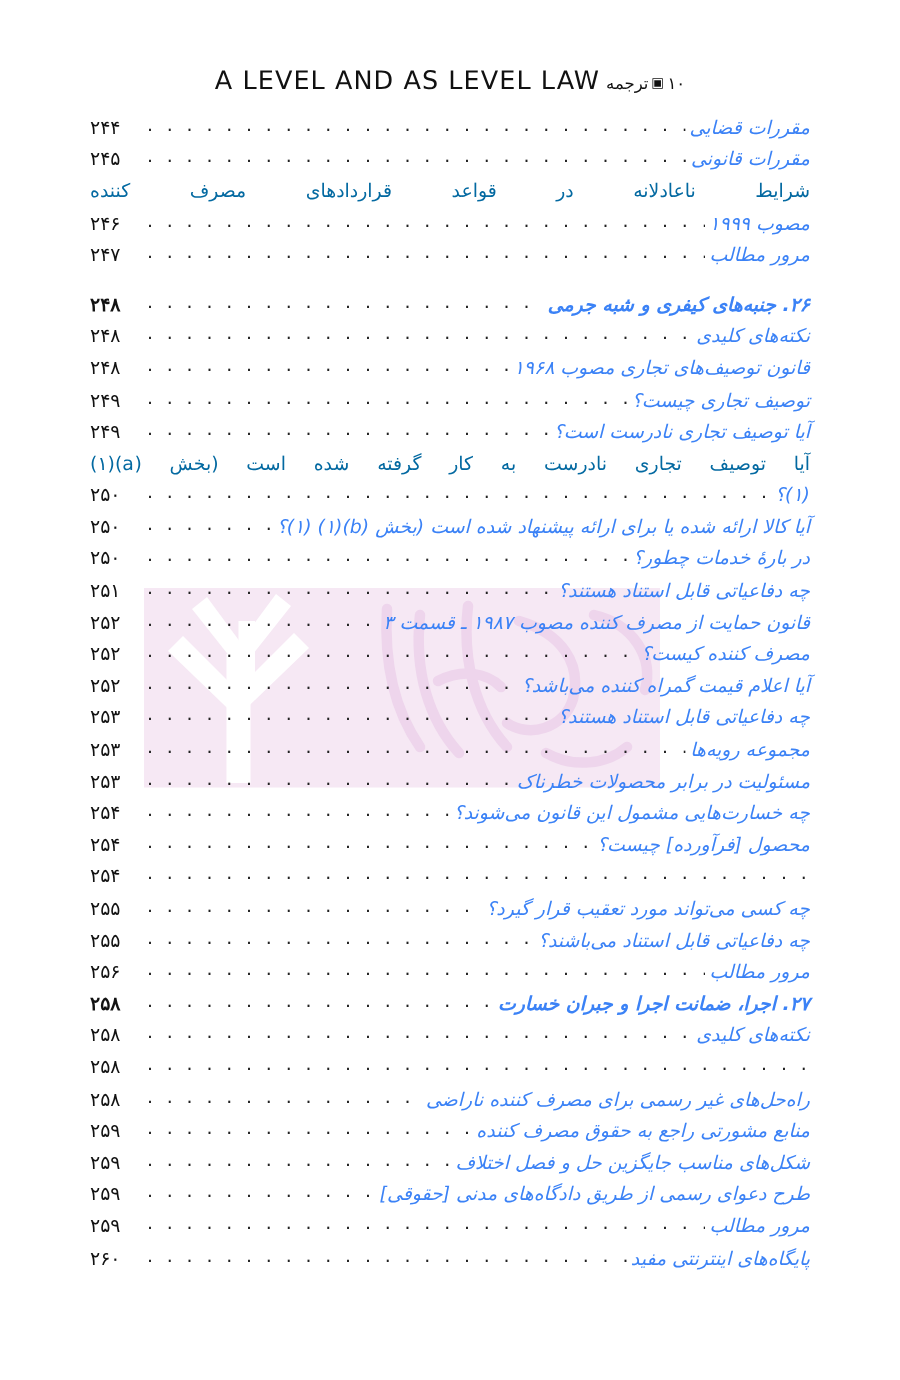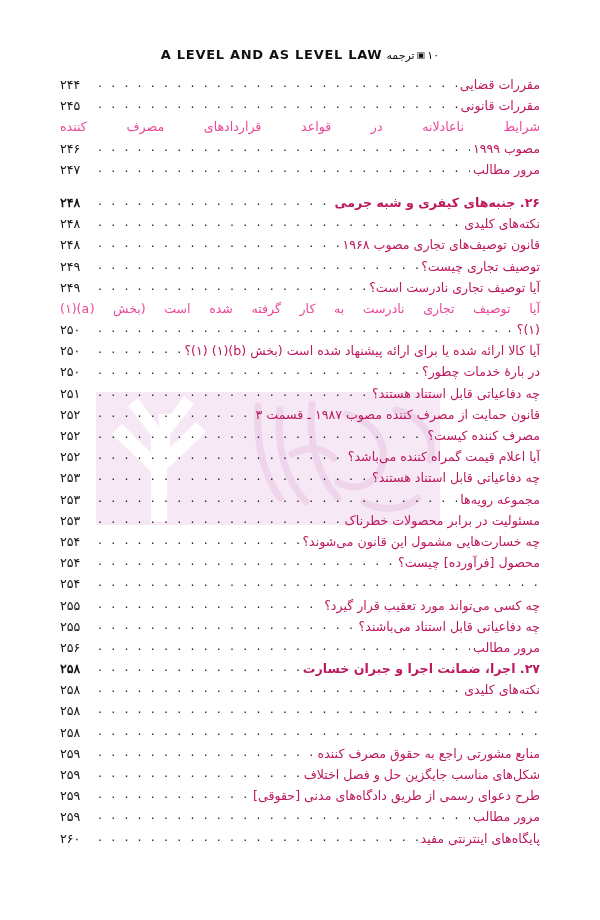--- a/index.html
+++ b/index.html
@@ -70,22 +70,22 @@
     display: inline-block;
     direction: rtl;
     font-size: 11.5px;
     font-weight: bold;
     letter-spacing: 0.2px;
     white-space: nowrap;
     color: #111;
   }
   .header-latin {
     font-family: "DejaVu Sans", "Liberation Sans", sans-serif;
-    font-weight: bold;
-    font-size: 13px;
+    font-weight: normal;
+    font-size: 17px;
     letter-spacing: 0.7px;
     direction: ltr;
     display: inline-block;
   }
   .header-sep {
     display: inline-block;
     font-size: 9px;
     vertical-align: 1px;
     padding: 0 2px;
   }
@@ -114,23 +114,24 @@
     font-size: 12.6px;
     white-space: nowrap;
   }
   .toc-row.gap-before {
     margin-top: 12px;
   }
 
   .toc-label {
     font-family: "DejaVu Sans", sans-serif;
     font-size: 12.6px;
-    color: #be185d;
+    color: #3b82f6;
     flex: 0 0 auto;
     padding-left: 3px;
+    font-style: italic;
   }
   .toc-row.bold .toc-label,
   .toc-row.bold .toc-page {
     font-weight: bold;
   }
 
   .toc-dots {
     flex: 1 1 auto;
     overflow: hidden;
     min-width: 14px;
@@ -168,21 +169,21 @@
   }
   .toc-stretch-text {
     display: block;
     font-family: "DejaVu Sans", sans-serif;
     font-size: 12.6px;
     letter-spacing: 0.4px;
     word-spacing: 7px;
     text-align: justify;
     text-align-last: justify;
     white-space: nowrap;
-    color: #ec4899;
+    color: #0369a1;
     width: 100%;
   }
   .toc-row.stretch.wide .toc-stretch-text {
     word-spacing: 11px;
   }
 </style>
 </head>
 <body>
 
 <div class="page">
@@ -355,20 +356,21 @@
       <div class="toc-row">
         <span class="toc-label">نکته‌های کلیدی</span>
         <span class="toc-dots"></span>
         <span class="toc-page">۲۵۸</span>
       </div>
       <div class="toc-row">
         <span class="toc-dots"></span>
         <span class="toc-page">۲۵۸</span>
       </div>
       <div class="toc-row">
+        <span class="toc-label">راه‌حل‌های غیر رسمی برای مصرف کننده ناراضی</span>
         <span class="toc-dots"></span>
         <span class="toc-page">۲۵۸</span>
       </div>
       <div class="toc-row">
         <span class="toc-label">منابع مشورتی راجع به حقوق مصرف کننده</span>
         <span class="toc-dots"></span>
         <span class="toc-page">۲۵۹</span>
       </div>
       <div class="toc-row">
         <span class="toc-label">شکل‌های مناسب جایگزین حل و فصل اختلاف</span>

